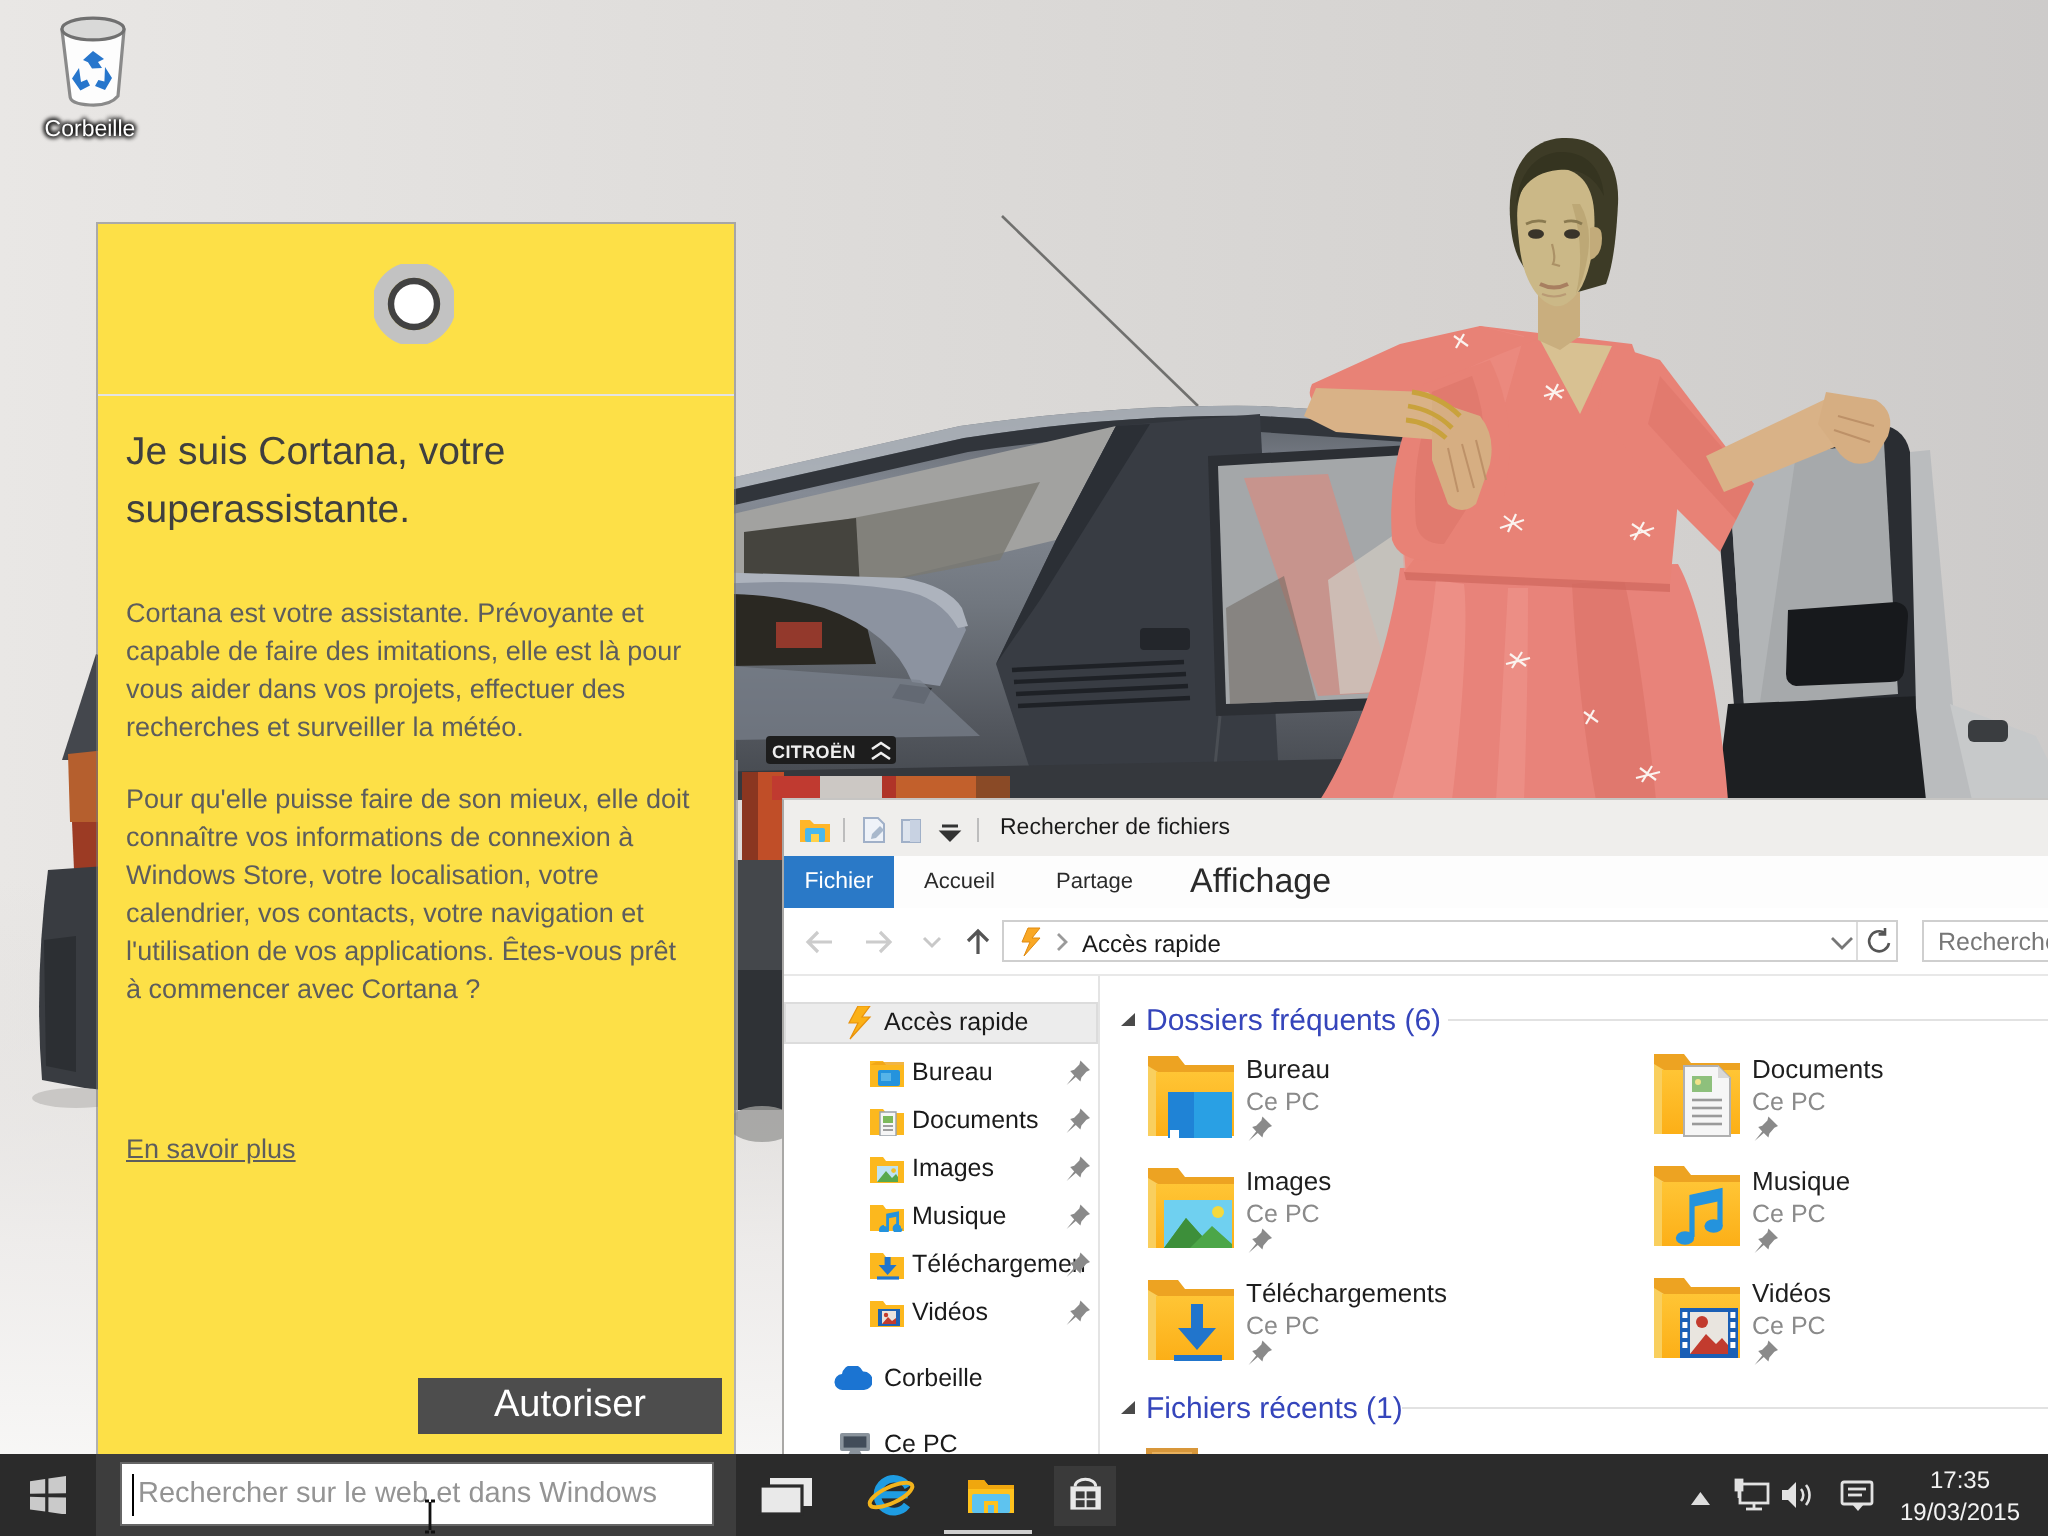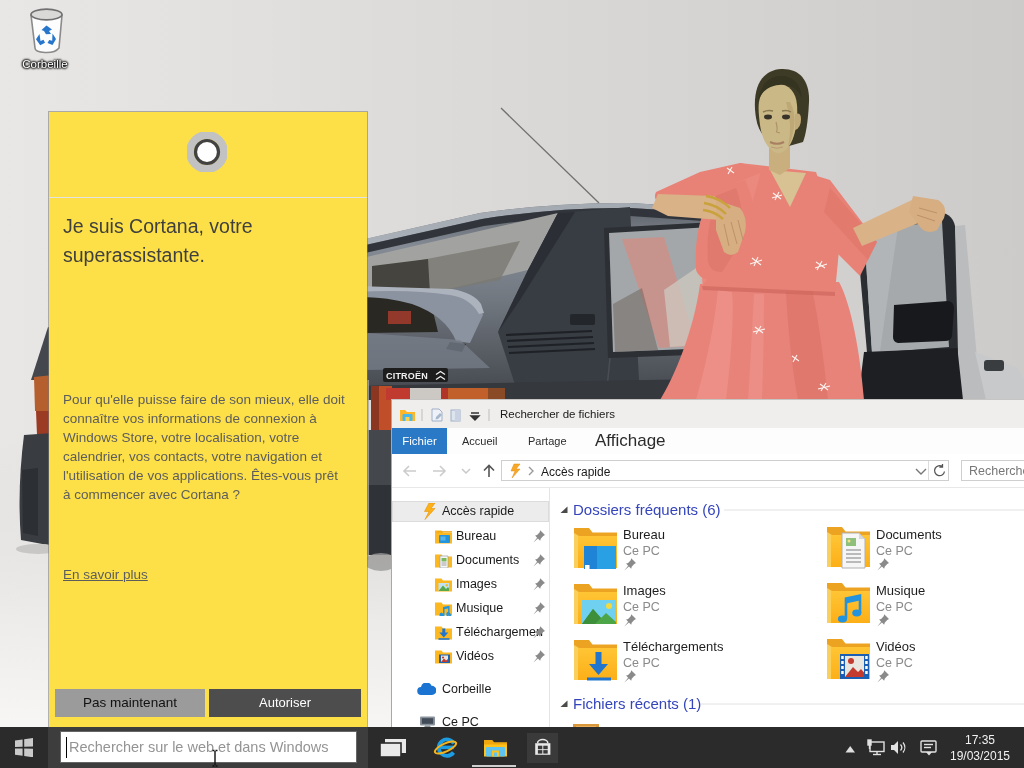--- a/index.html
+++ b/index.html
@@ -474,24 +474,24 @@
  </div>
 </div>
 
 <div class="abs" id="cortana" style="left:49px;top:112px;width:318px;height:616px;background:#fde047;box-shadow:0 0 0 1px rgba(120,120,120,.55);">
  <svg class="abs" style="left:138px;top:20px" width="40" height="40" viewBox="0 0 40 40">
   <circle cx="20" cy="20" r="17" fill="none" stroke="#c2c2c2" stroke-width="8"></circle>
   <circle cx="20" cy="20" r="11.5" fill="#ffffff" stroke="#424242" stroke-width="3.2"></circle>
  </svg>
  <div class="abs" style="left:0;top:85px;width:318px;height:1px;background:#e3e3e3;"></div>
  <div class="abs" style="left:14px;top:100px;width:290px;font-size:19.5px;line-height:29px;color:#3f3f3f;">Je suis Cortana, votre<br>superassistante.</div>
+ <div class="abs" style="left:14px;top:185px;width:292px;font-size:13.5px;line-height:19px;color:#5d5d5d;">Cortana est votre assistante. Prévoyante et<br>capable de faire des imitations, elle est là pour<br>vous aider dans vos projets, effectuer des<br>recherches et surveiller la météo.</div>
  <div class="abs" style="left:14px;top:278px;width:294px;font-size:13.5px;line-height:19px;color:#5d5d5d;">Pour qu'elle puisse faire de son mieux, elle doit<br>connaître vos informations de connexion à<br>Windows Store, votre localisation, votre<br>calendrier, vos contacts, votre navigation et<br>l'utilisation de vos applications. Êtes-vous prêt<br>à commencer avec Cortana ?</div>
  <div class="abs" style="left:14px;top:455px;font-size:13.5px;color:#5d5d5d;text-decoration:underline;">En savoir plus</div>
- <div class="abs" style="left:6px;top:577px;width:150px;height:28px;background:#9b9b9b;color:#111;font-size:13.5px;text-align:center;line-height:28px;">Pas maintenant</div>
- <div class="abs" style="left:160px;top:577px;width:152px;height:28px;background:#4d4d4d;color:#fff;font-size:13px;text-align:center;line-height:28px;">Autoriser</div>
+ <div class="abs" style="left:160px;top:577px;width:152px;height:28px;background:#4d4d4d;color:#fff;font-size:19px;text-align:center;line-height:28px;">Autoriser</div>
 </div>
 
 <div class="abs" id="taskbar" style="left:0;top:727px;width:1024px;height:41px;background:#2b2b2b;">
 
  <svg class="abs" style="left:14px;top:11px" width="20" height="19" viewBox="0 0 20 19">
   <g fill="#cacaca">
    <polygon points="1,2.6 8.6,1.5 8.6,8.7 1,8.9"></polygon>
    <polygon points="10.2,1.3 19,0 19,8.6 10.2,8.7"></polygon>
    <polygon points="1,10.4 8.6,10.6 8.6,17.8 1,16.7"></polygon>
    <polygon points="10.2,10.6 19,10.7 19,19.3 10.2,18"></polygon>

